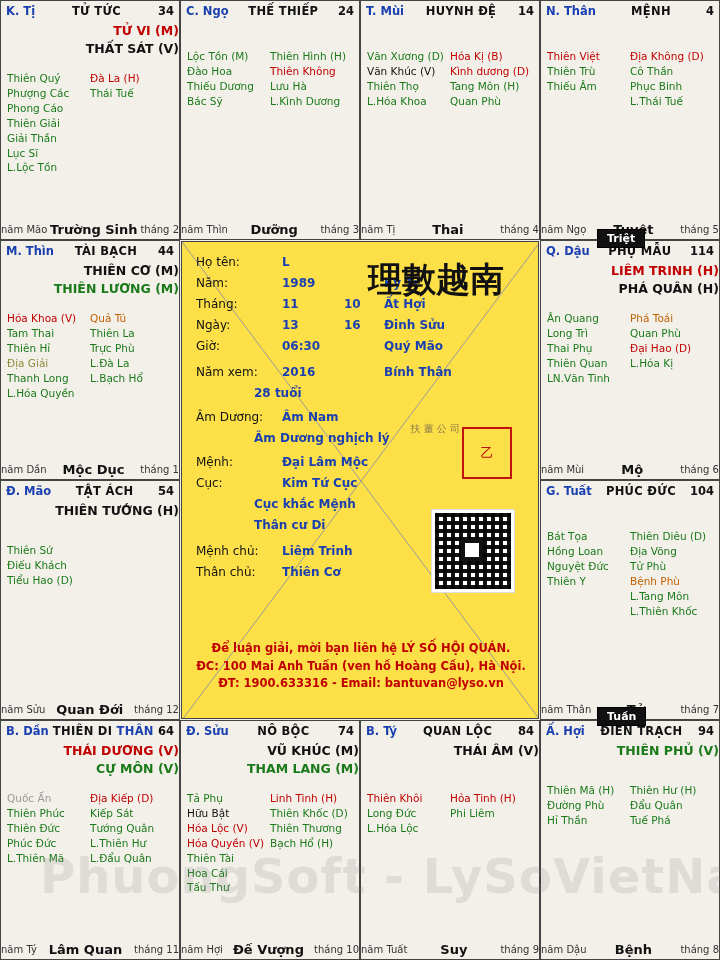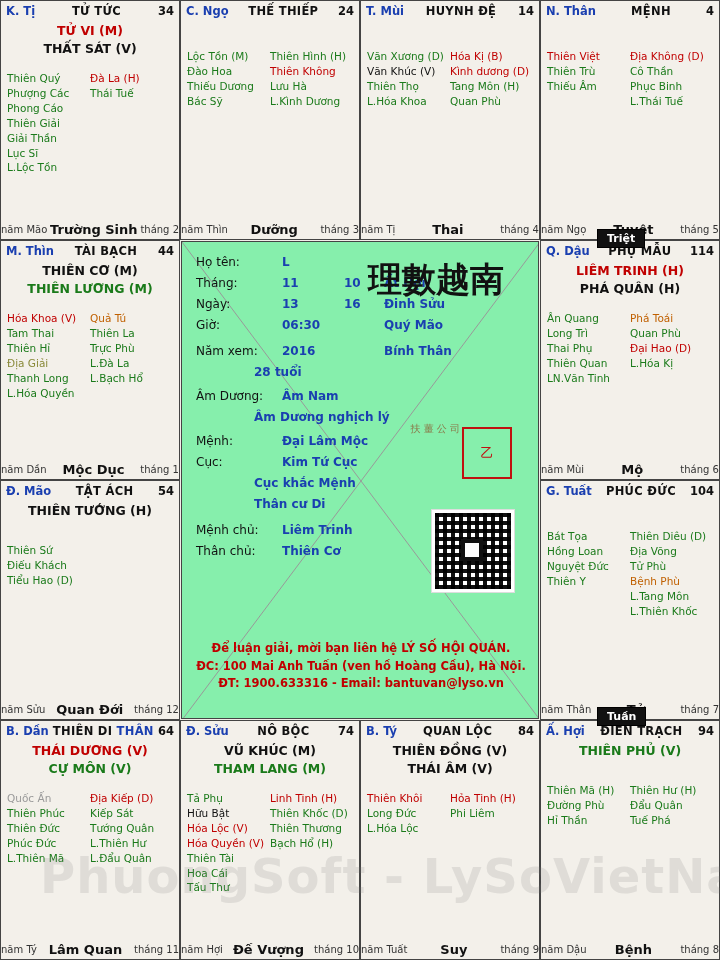--- a/index.html
+++ b/index.html
@@ -28,21 +28,21 @@
   }
   .hdr{
     display:flex;justify-content:space-between;align-items:flex-start;
     padding:3px 5px 0 5px;
     font-weight:bold;font-size:11.5px;
   }
   .hdr .br{color:#1a3fb0;}
   .hdr .pal{color:#111;letter-spacing:0.3px;}
   .hdr .num{color:#111;font-weight:bold;}
   .stars-main{
-    text-align:center;
+    text-align:right;
     margin-top:4px;
     line-height:1.45;
   }
   .sm{font-weight:bold;font-size:12.5px;}
   .red{color:#c00000;}
   .green{color:#1a7a1a;}
   .blue{color:#1a3fb0;}
   .dark{color:#111;}
   .gray{color:#9a9a9a;}
   .olive{color:#8a8a3a;}
@@ -66,21 +66,21 @@
     box-sizing:border-box;
   }
   .foot .mid{font-weight:bold;color:#111;font-size:13px;}
   
   #center{
     position:absolute;
     left:181px;top:241px;
     width:358px;height:478px;
     border:1px solid #444;
     box-sizing:border-box;
-    background:#86efac;
+    background:#fde047;
     overflow:hidden;
   }
   #center .diag{
     position:absolute;inset:0;
     pointer-events:none;
   }
   .info{
     position:absolute;left:14px;top:14px;
     font-size:12px;
     color:#1a3fb0;
@@ -451,21 +451,20 @@
         <span>tháng 10</span>
       </div>
     </div>
     <div class="cell">
       <div class="hdr">
         <span class="br">B. Tý</span>
         <span class="pal">QUAN LỘC</span>
         <span class="num">84</span>
       </div>
       <div class="stars-main">
-        <div class="sm dark">THIÊN ĐỒNG (V)</div>
         <div class="sm dark">THÁI ÂM (V)</div>
       </div>
       <div class="cols" style="top: 70px;">
         <div class="col">
           <div class="red">Thiên Khôi</div>
           <div class="green">Long Đức</div>
           <div class="green">L.Hóa Lộc</div>
         </div>
         <div class="col r">
           <div class="red">Hỏa Tinh (H)</div>
@@ -514,20 +513,26 @@
   </svg>
 
   <div class="info">
     <div class="irow">
         <span class="ilab">Họ tên:</span>
         <span class="iv1">L</span>
         <span class="iv2"></span>
         <span class="iv3"></span>
       </div>
     <div class="irow">
+        <span class="ilab">Năm:</span>
+        <span class="iv1">1989</span>
+        <span class="iv2"></span>
+        <span class="iv3">Kỷ Tị</span>
+      </div>
+    <div class="irow">
         <span class="ilab">Tháng:</span>
         <span class="iv1">11</span>
         <span class="iv2">10</span>
         <span class="iv3">Ất Hợi</span>
       </div>
     <div class="irow">
         <span class="ilab">Ngày:</span>
         <span class="iv1">13</span>
         <span class="iv2">16</span>
         <span class="iv3">Đinh Sửu</span>

